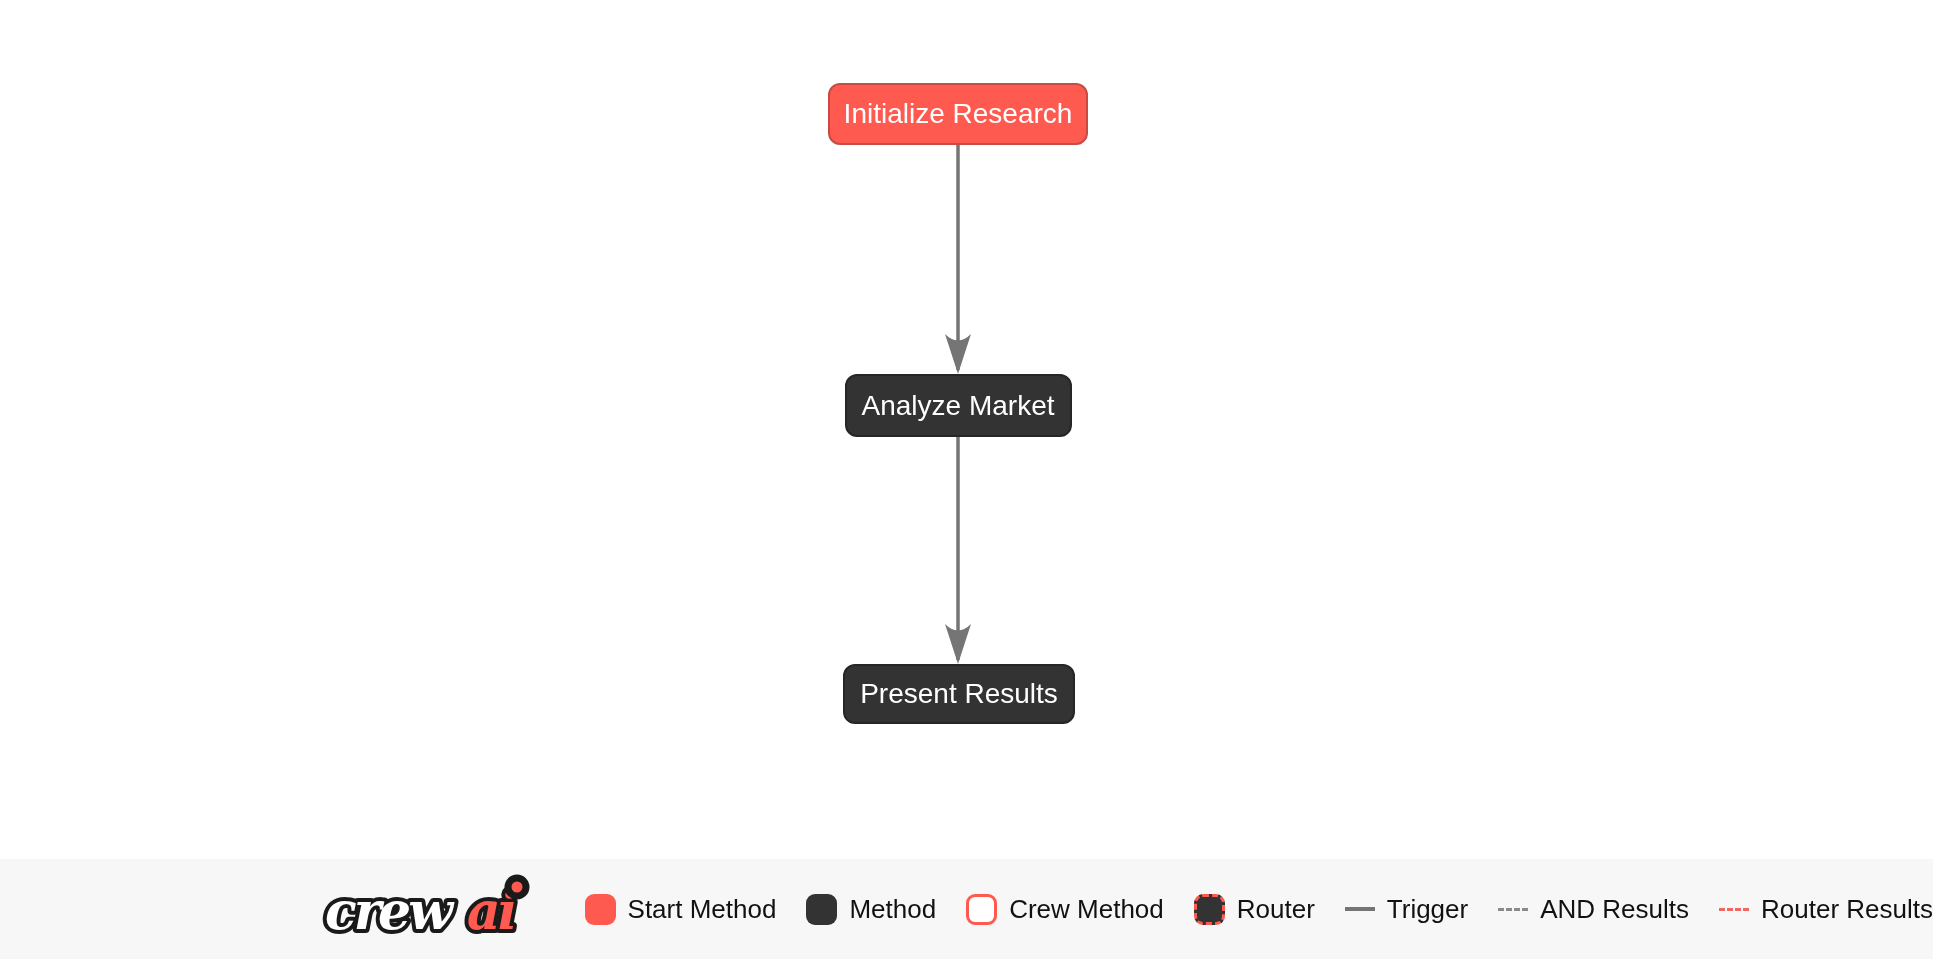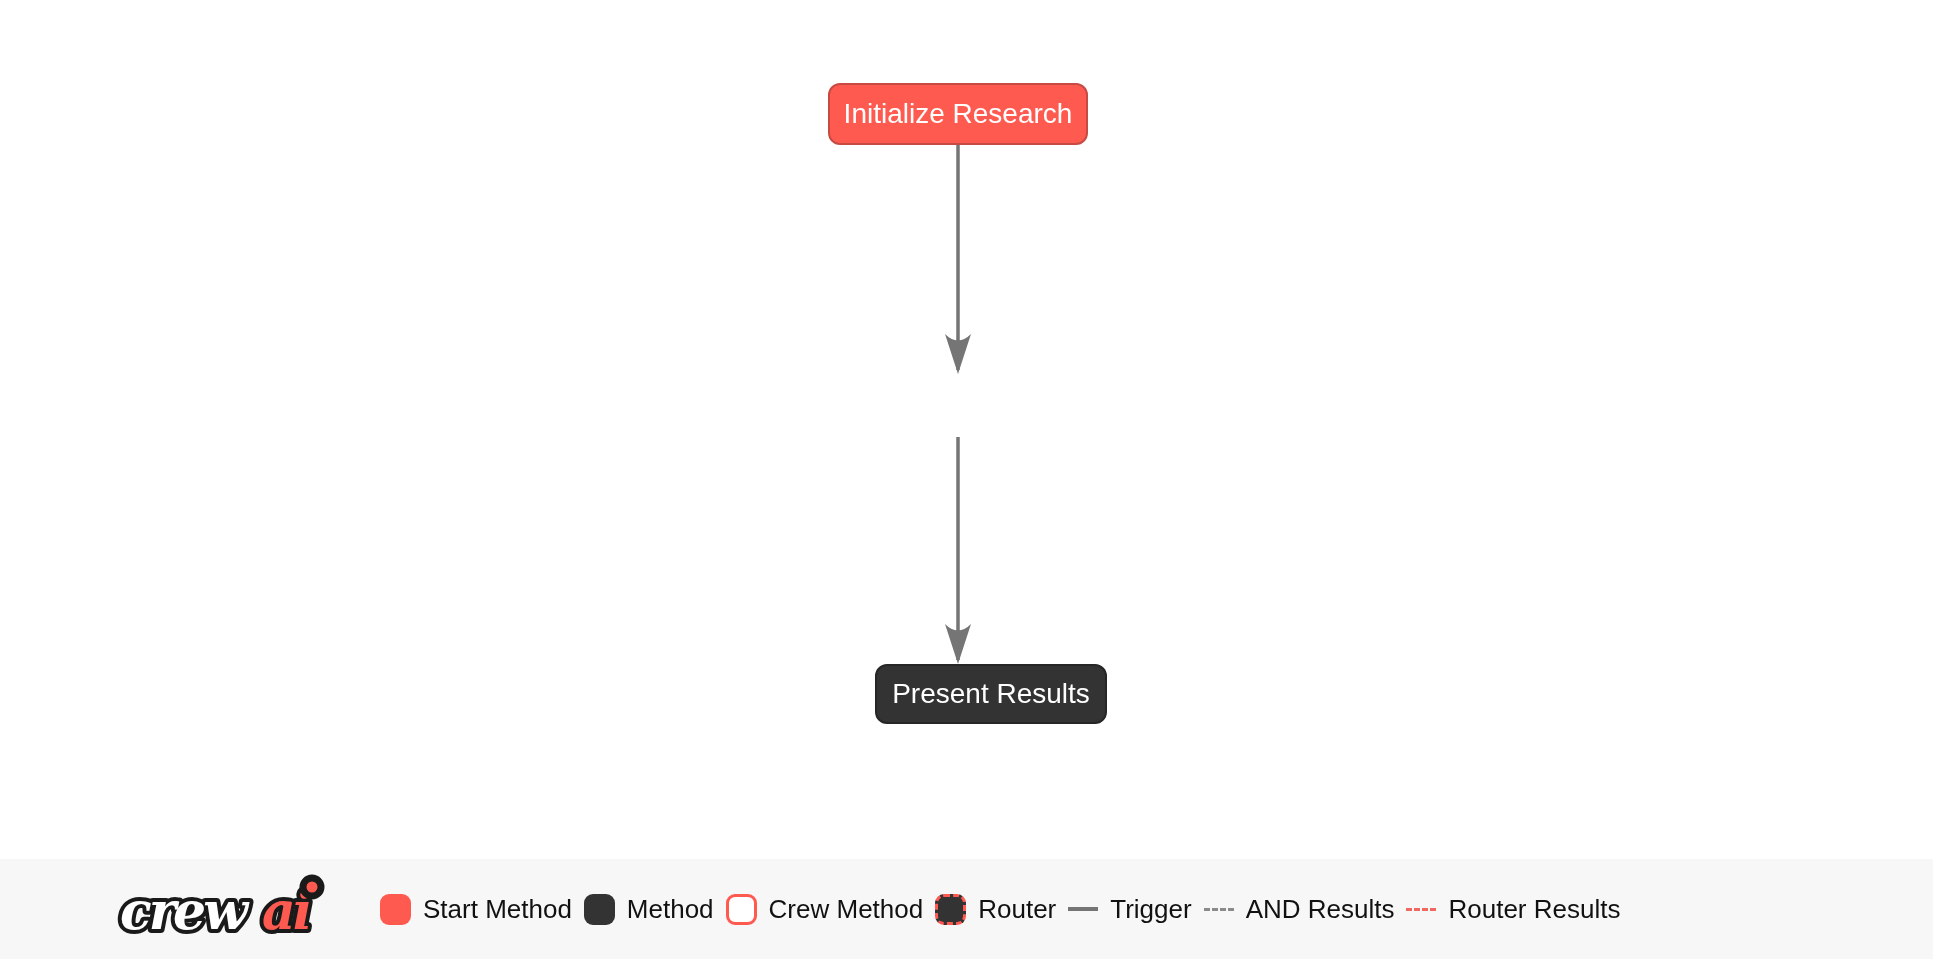--- a/index.html
+++ b/index.html
@@ -14,24 +14,24 @@
     position:absolute;display:flex;align-items:center;justify-content:center;
     border-radius:12px;box-sizing:border-box;white-space:nowrap;
     color:#ffffff;font-size:28px;line-height:1;cursor:pointer;
   }
   .flow-node.start-method{background:var(--start-bg);border:2px solid var(--start-border);}
   .flow-node.method{background:var(--method-bg);border:2px solid var(--method-border);}
   
   #footer{
     position:absolute;left:0;top:859px;width:1933px;height:100px;
     background:var(--footer-bg);display:flex;align-items:center;
-    box-sizing:border-box;padding-left:116px;
+    box-sizing:border-box;padding-left:80px;justify-content:flex-end;
   }
   #logo{flex:none;display:block;}
-  #legend{display:flex;align-items:center;gap:12px;margin-left:36px;}
+  #legend{display:flex;align-items:center;gap:30px;margin-left:36px;}
   .legend-item{display:flex;align-items:center;gap:12px;}
   .legend-label{font-size:26px;color:#111111;white-space:nowrap;}
   .swatch{width:31px;height:31px;border-radius:9px;flex:none;box-sizing:border-box;}
   .swatch.start{background:var(--start-bg);}
   .swatch.method{background:var(--method-bg);}
   .swatch.crew{background:#ffffff;border:3.5px solid var(--accent);}
   .swatch.router{background:var(--method-bg);border:3.5px dashed var(--accent);}
   .lineswatch{width:30px;height:0;flex:none;}
   .lineswatch.line-solid{border-top:4px solid var(--edge);}
   .lineswatch.line-dashed-gray{border-top:3px dashed #8a8a8a;}
@@ -44,21 +44,24 @@
   <svg id="edge-layer" width="1933" height="859" viewBox="0 0 1933 859">
       <line x1="958" y1="145" x2="958" y2="370" stroke="#757575" stroke-width="3.5"></line>
       <path d="M 958 374 L 945 334 Q 958 347 971 334 Z" fill="#757575"></path>
       <line x1="958" y1="437" x2="958" y2="660" stroke="#757575" stroke-width="3.5"></line>
       <path d="M 958 664 L 945 624 Q 958 637 971 624 Z" fill="#757575"></path>
     </svg>
 
 <div class="flow-node start-method" style="left: 828px; top: 83px; width: 260px; height: 62px;">
       <span>Initialize Research</span>
     </div>
-    <div class="flow-node method" style="left: 843px; top: 664px; width: 232px; height: 60px; margin-left: 32px;">
+    <div class="flow-node method" style="left: 844.5px; top: 374px; width: 227px; height: 63px;">
+      <span>Analyze Market</span>
+    </div>
+    <div class="flow-node method" style="left: 843px; top: 664px; width: 232px; height: 60px;">
       <span>Present Results</span>
     </div>
   </div>
 
 <div id="footer">
   <svg id="logo" width="228" height="80" viewBox="0 0 228 80">
     <text x="4" y="60" font-family="DejaVu Serif, serif" font-style="italic" font-weight="bold" font-size="52" letter-spacing="-3" fill="#ffffff" stroke="#1a1a1a" stroke-width="8" paint-order="stroke" stroke-linejoin="round">crew</text>
     <text x="146" y="60" font-family="DejaVu Serif, serif" font-style="italic" font-weight="bold" font-size="52" letter-spacing="-3" fill="#FF5A50" stroke="#1a1a1a" stroke-width="8" paint-order="stroke" stroke-linejoin="round">ai</text>
     <circle cx="196" cy="18" r="9" fill="#FF5A50" stroke="#1a1a1a" stroke-width="7"></circle>
   </svg>

